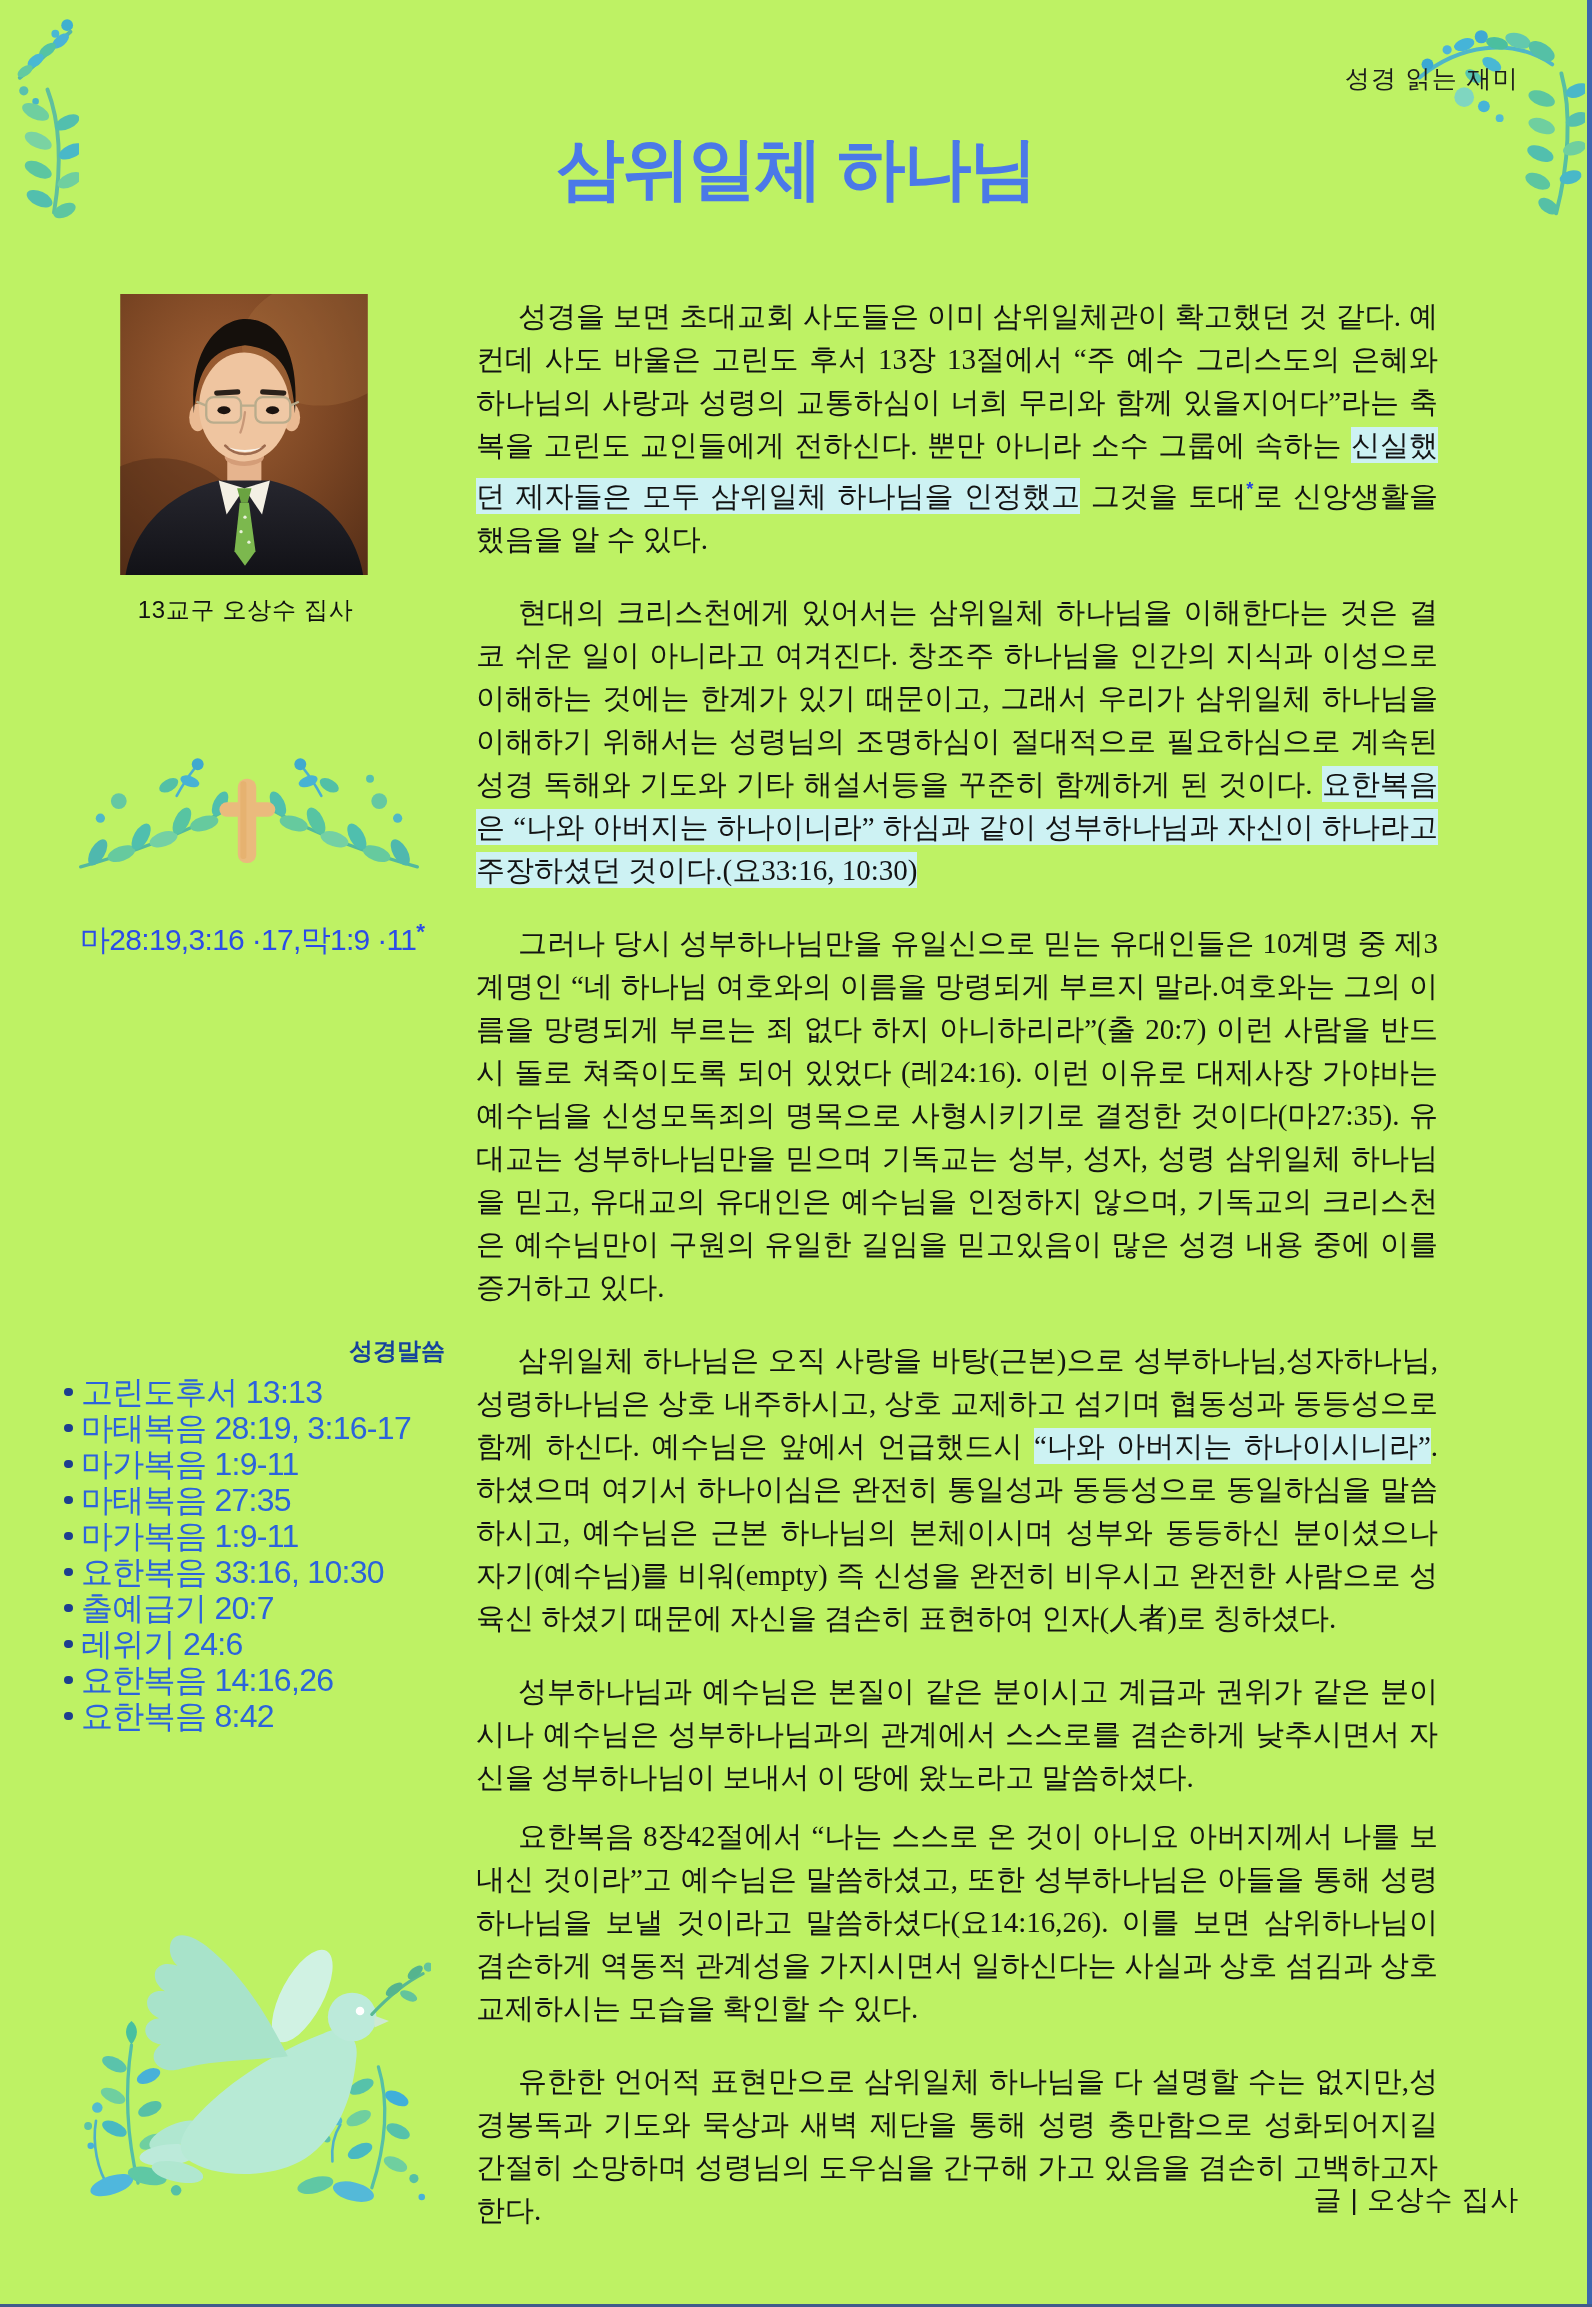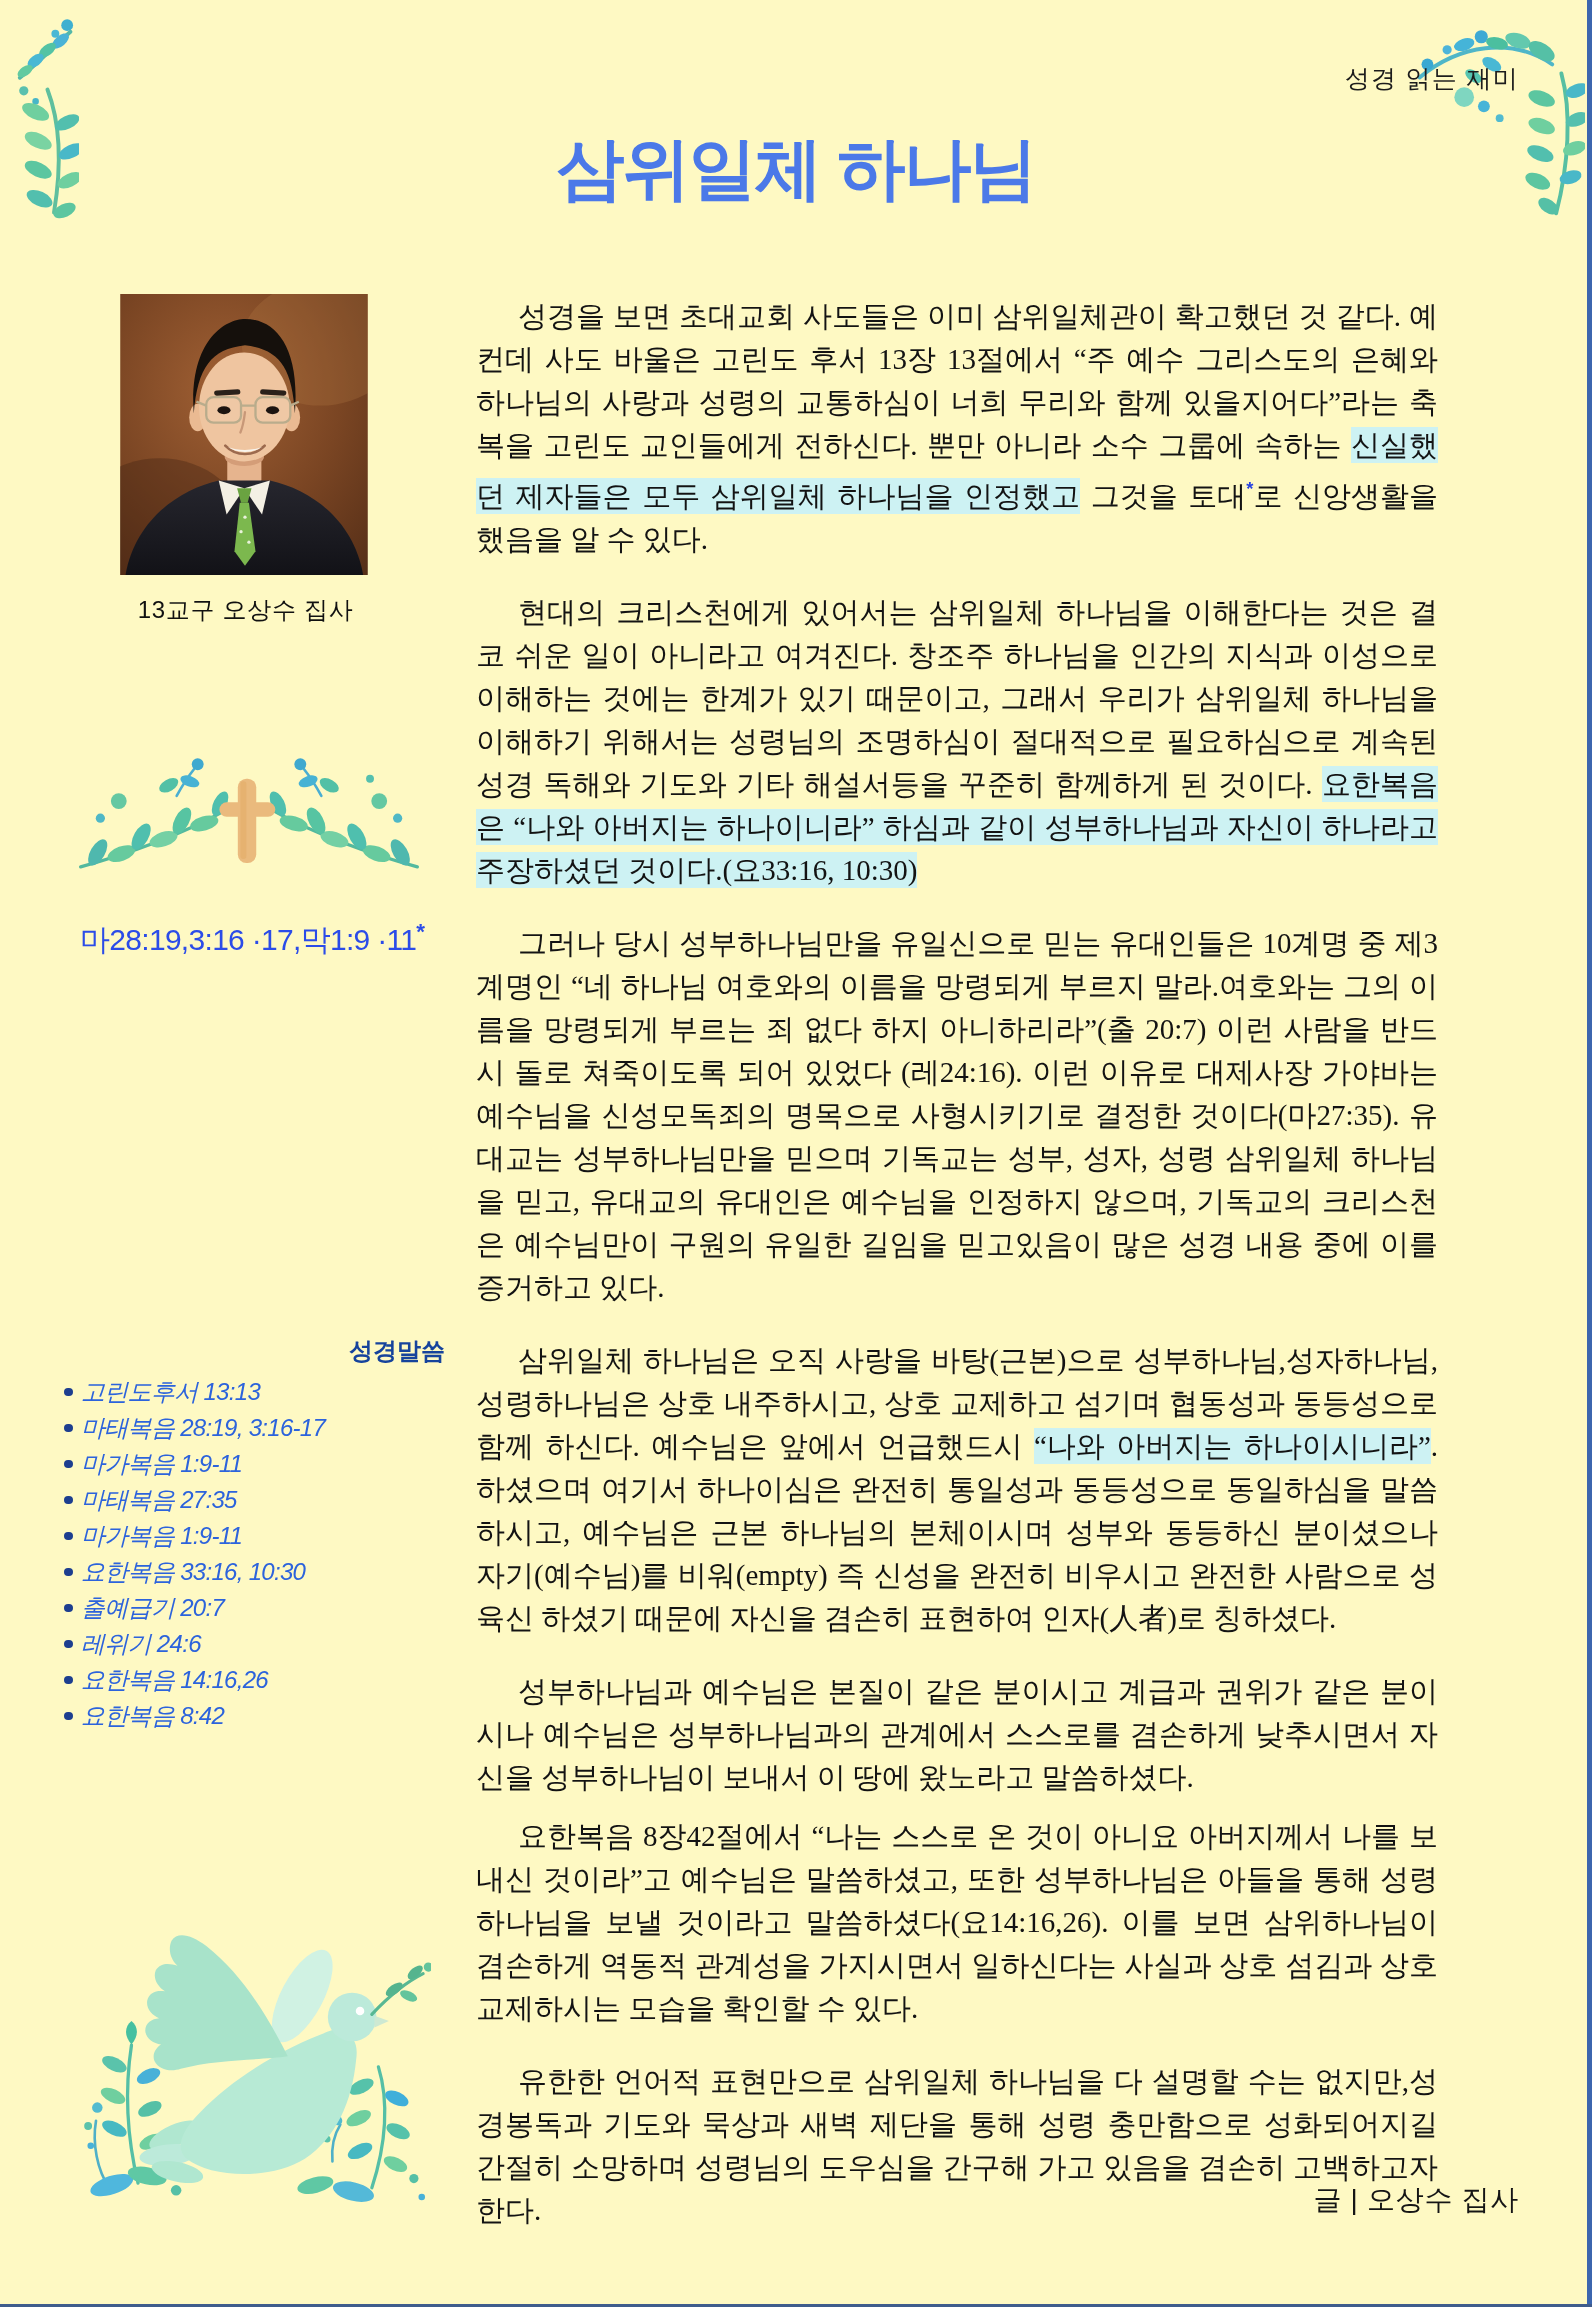--- a/index.html
+++ b/index.html
@@ -1,18 +1,18 @@
 <!DOCTYPE html>
 <html style="font-size:10.5px"><head>
 <meta charset="utf-8">
 <style>
   html,body { margin:0; padding:0; background:#e8e8e8; }
   .page {
     position:relative; width:1592px; height:2307px;
-    background:#fef9c3; overflow:hidden; margin:0 auto;
+    background:#bef264; overflow:hidden; margin:0 auto;
     font-family:"Liberation Serif","DejaVu Serif",serif; color:#131313;
   }
   .right-bar { position:absolute; top:0; right:0; width:4.6px; height:100%; background:#3c66ae; }
   .bottom-bar { position:absolute; left:0; bottom:0; width:100%; height:3.3px; background:#3f5c8c; }
 
   .corner-label {
     position:absolute; top:62px; left:1184px; width:335px; text-align:right;
     font-family:"Liberation Sans","DejaVu Sans",sans-serif;
     font-size:25px; letter-spacing:1.3px; color:#1c1c1c; z-index:3;
   }
@@ -41,22 +41,22 @@
     font-family:"Liberation Sans","DejaVu Sans",sans-serif;
     font-size:30px; letter-spacing:-0.7px; color:#2b4ce8; white-space:nowrap;
   }
   .ref-star { font-weight:700; font-size:22.4px; vertical-align:super; }
 
   .verses { position:absolute; left:64px; top:1335px; width:381px;
     font-family:"Liberation Sans","DejaVu Sans",sans-serif; }
   .verses-heading { margin:0 0 6.6px 17px; font-size:24px; font-weight:700; color:#16439c;text-align:right; }
   .verse-list { list-style:none; margin:0; padding:0; }
   .verse-list li {
-    position:relative; padding-left:17px; font-size:24px; line-height:36px;
-    color:#2c63dc; letter-spacing:-0.7px;font-style:italic;
+    position:relative; padding-left:17px; font-size:32px; line-height:36px;
+    color:#2c63dc; letter-spacing:-0.7px;
   }
   .verse-list li::before {
     content:""; position:absolute; left:0; top:14px; width:8.5px; height:8.5px;
     border-radius:50%; background:#1d3e8f;
   }
 
   .dove-deco { left:71px; top:1904px; width:360px; height:310px; }
 
   .article {
     position:absolute; left:460px; top:279px; width:994px;

